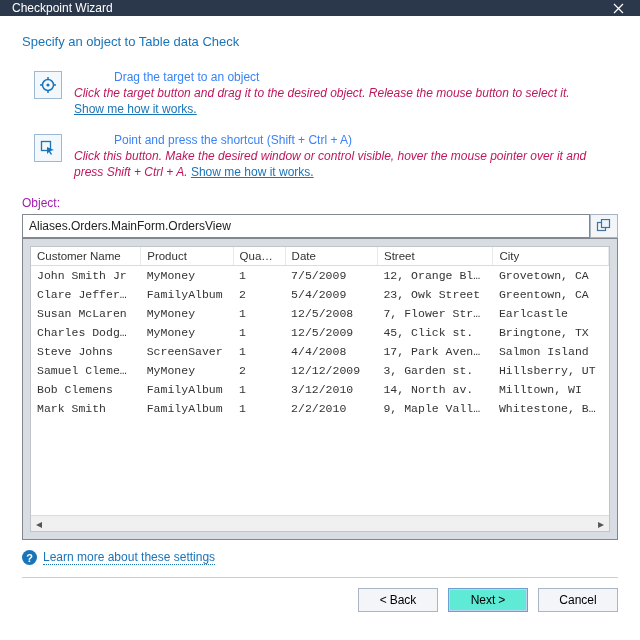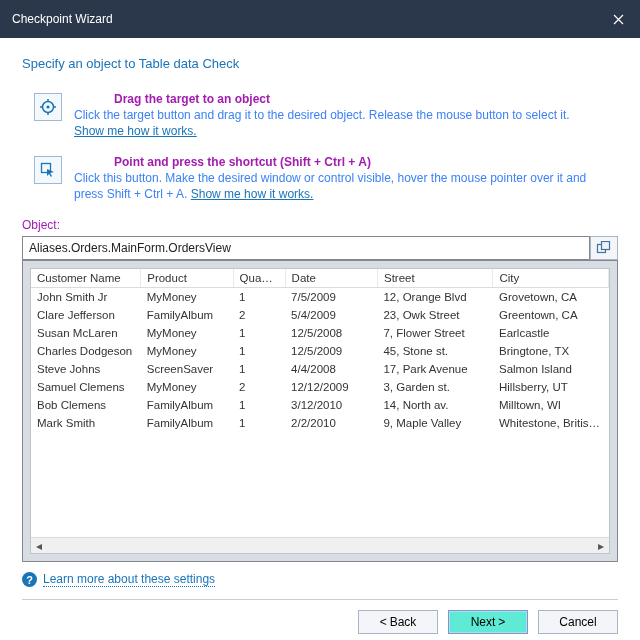--- a/index.html
+++ b/index.html
@@ -9,21 +9,21 @@
     font-size: 12px;
     background: #fff;
     color: #333;
     width: 640px;
     height: 640px;
     overflow: hidden;
   }
   .titlebar {
     background: #2b374a;
     color: #fff;
-    height: 38px;
+    height: 16px;
     display: flex;
     align-items: center;
     justify-content: space-between;
     padding: 0 0 0 12px;
   }
   .titlebar .title { font-size: 12px; }
   .titlebar .close {
     width: 44px; height: 30px;
     display: flex; align-items: center; justify-content: center;
     cursor: default;
@@ -49,22 +49,22 @@
   .iblock .icon-sq {
     width: 28px; height: 28px;
     border: 1px solid #9db9d4;
     background: #f3f8fc;
     display: flex; align-items: center; justify-content: center;
     flex-shrink: 0;
     margin-top: 2px;
   }
   .iblock .icon-sq svg { width: 16px; height: 16px; }
   .iblock .txt { flex: 1; line-height: 1.35; }
-  .iblock .txt .btitle { font-weight: 700; color: #a21caf; padding-left: 40px; }
-  .iblock .txt .desc { color: #3b82f6; }
+  .iblock .txt .btitle { font-weight: 400; color: #3b82f6; padding-left: 40px; }
+  .iblock .txt .desc { color: #be185d; font-style: italic; }
   .link { color: #1a74b8; text-decoration: underline; cursor: default; }
   .obj-label { margin: 6px 0 4px 0; color: #a21caf; }
   .obj-row { display: flex; align-items: center; }
   .obj-input {
     flex: 1;
     border: 1px solid #828790;
     padding: 4px 6px;
     font: inherit;
     background: #fff;
     color: #222;
@@ -113,21 +113,21 @@
     text-overflow: ellipsis;
   }
   table.grid th {
     background: #fff;
     font-weight: 400;
     color: #333;
     border-bottom: 1px solid #d9dcdf;
     border-right: 1px solid #e7e9ec;
     position: relative;
   }
-  table.grid td { color: #333; }
+  table.grid td { color: #333; font-family: Liberation Mono, monospace; }
   .hscroll {
     height: 16px;
     background: #f0f0f0;
     border-top: 1px solid #d9dcdf;
     display: flex;
     align-items: center;
     justify-content: space-between;
   }
   .hscroll .arr {
     width: 16px; height: 14px;
@@ -261,21 +261,21 @@
                 <td>1</td>
                 <td>12/5/2008</td>
                 <td>7, Flower Street</td>
                 <td>Earlcastle</td>
               </tr>
               <tr>
                 <td>Charles Dodgeson</td>
                 <td>MyMoney</td>
                 <td>1</td>
                 <td>12/5/2009</td>
-                <td>45, Stone st.</td>
+                <td>45, Click st.</td>
                 <td>Bringtone, TX</td>
               </tr>
               <tr>
                 <td>Steve Johns</td>
                 <td>ScreenSaver</td>
                 <td>1</td>
                 <td>4/4/2008</td>
                 <td>17, Park Avenue</td>
                 <td>Salmon Island</td>
               </tr>

